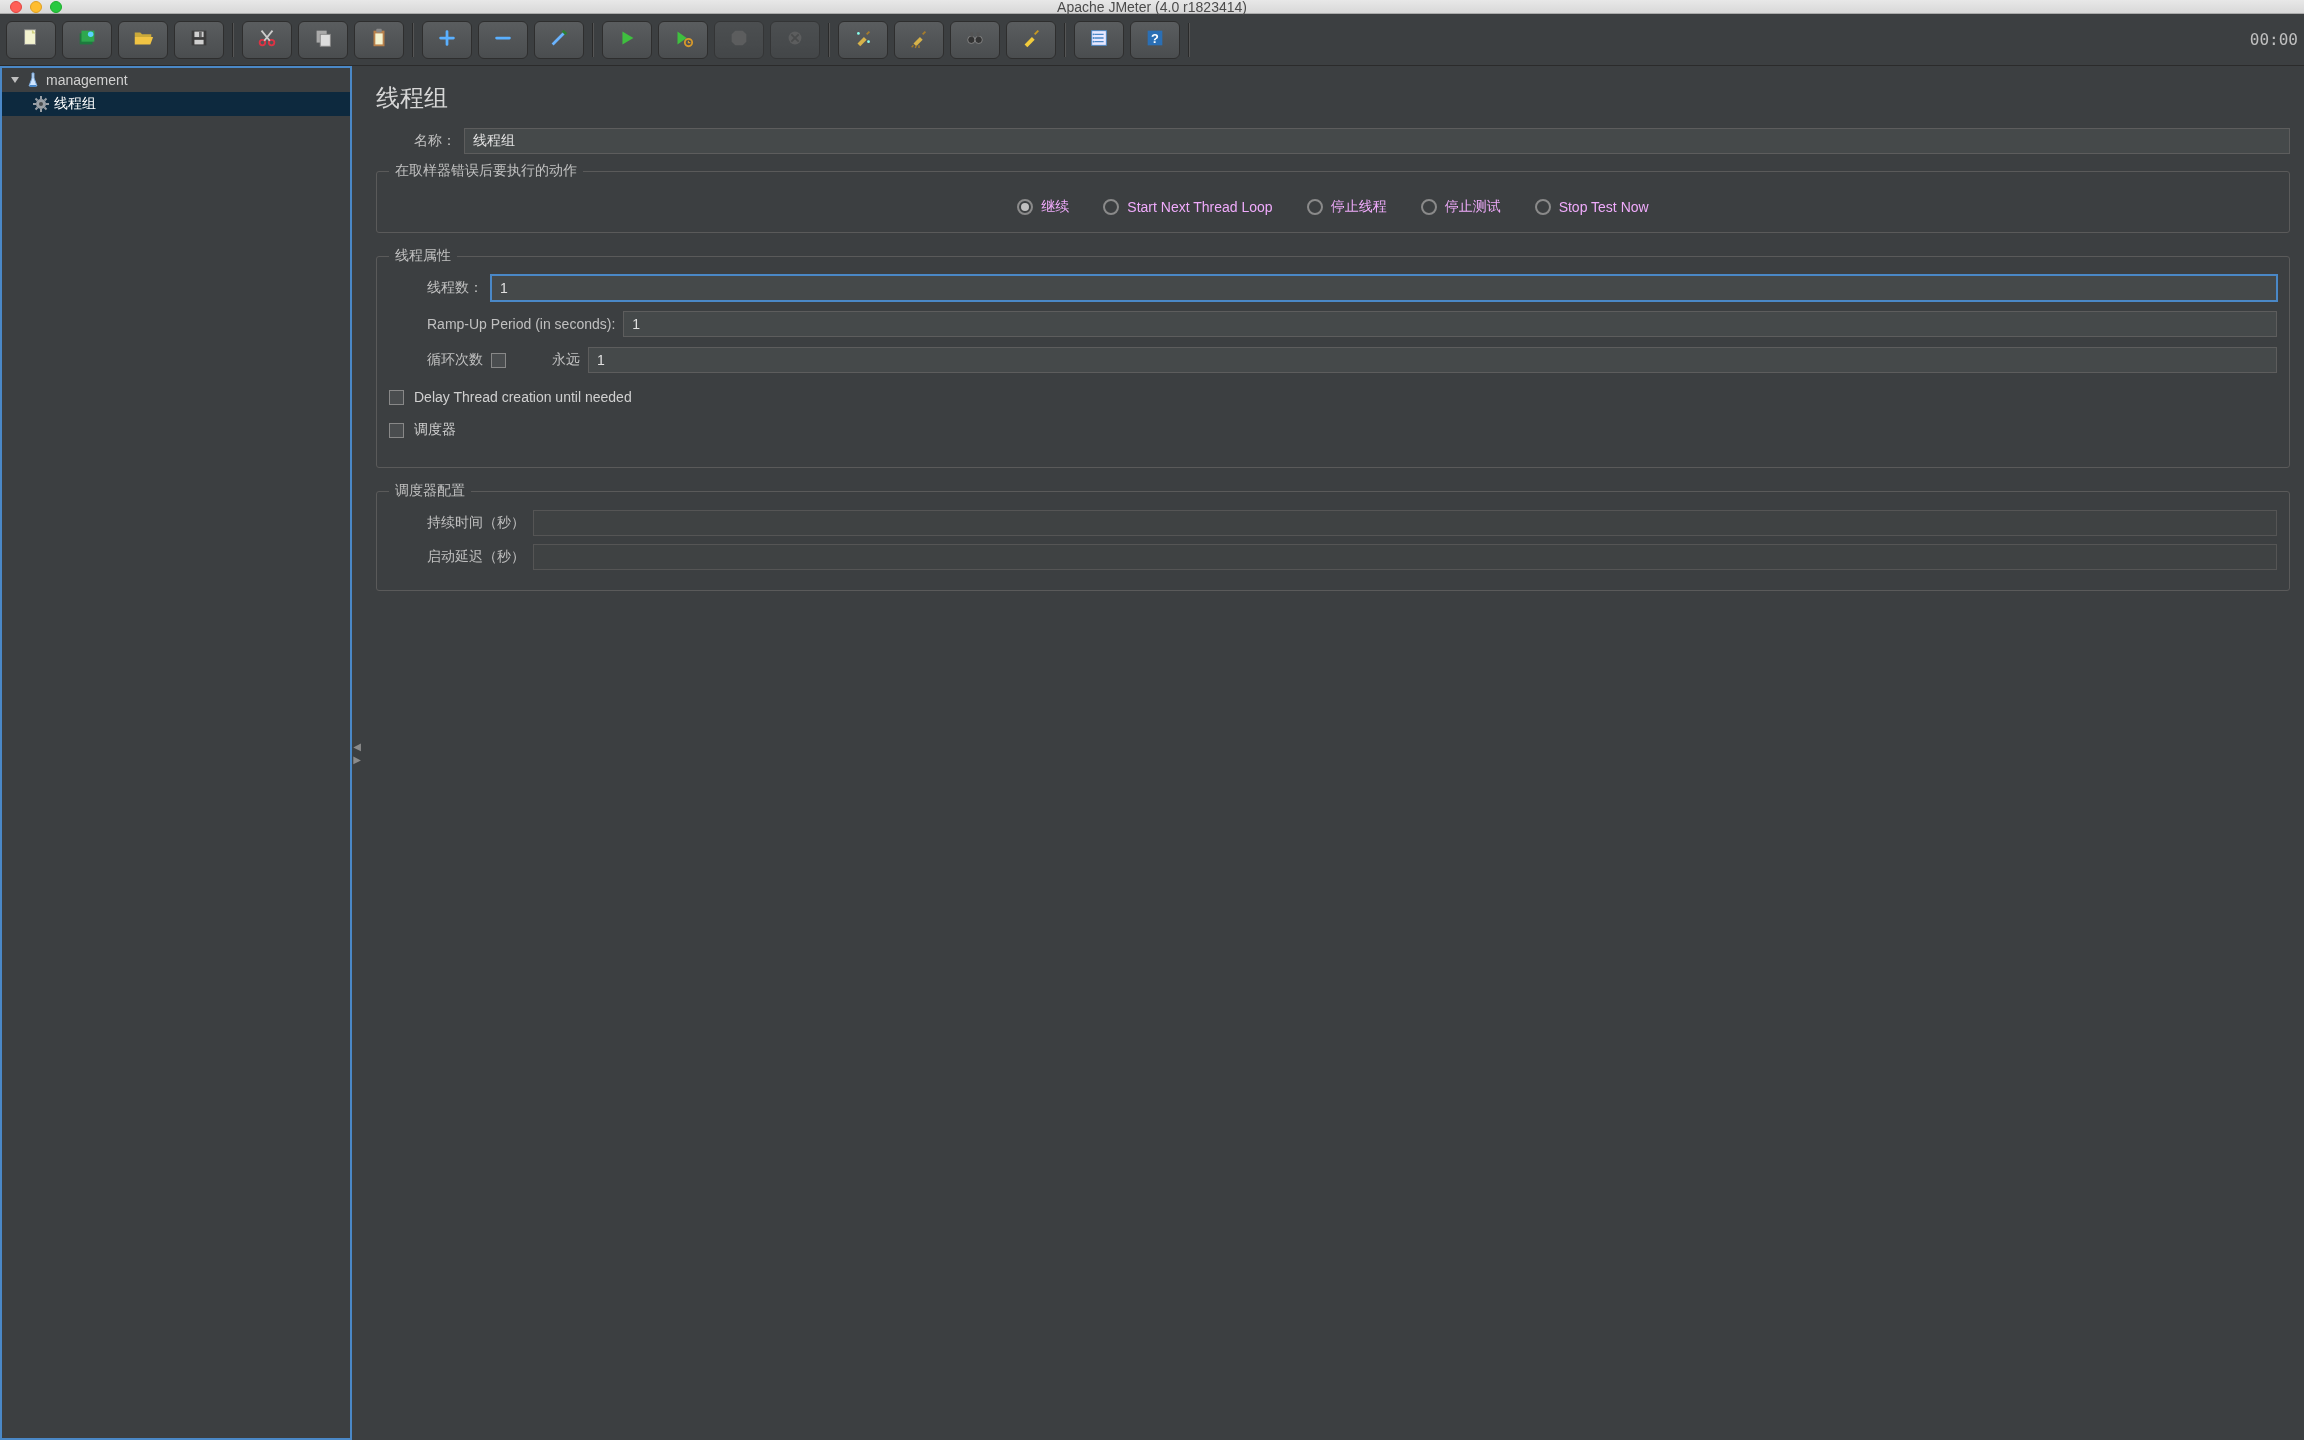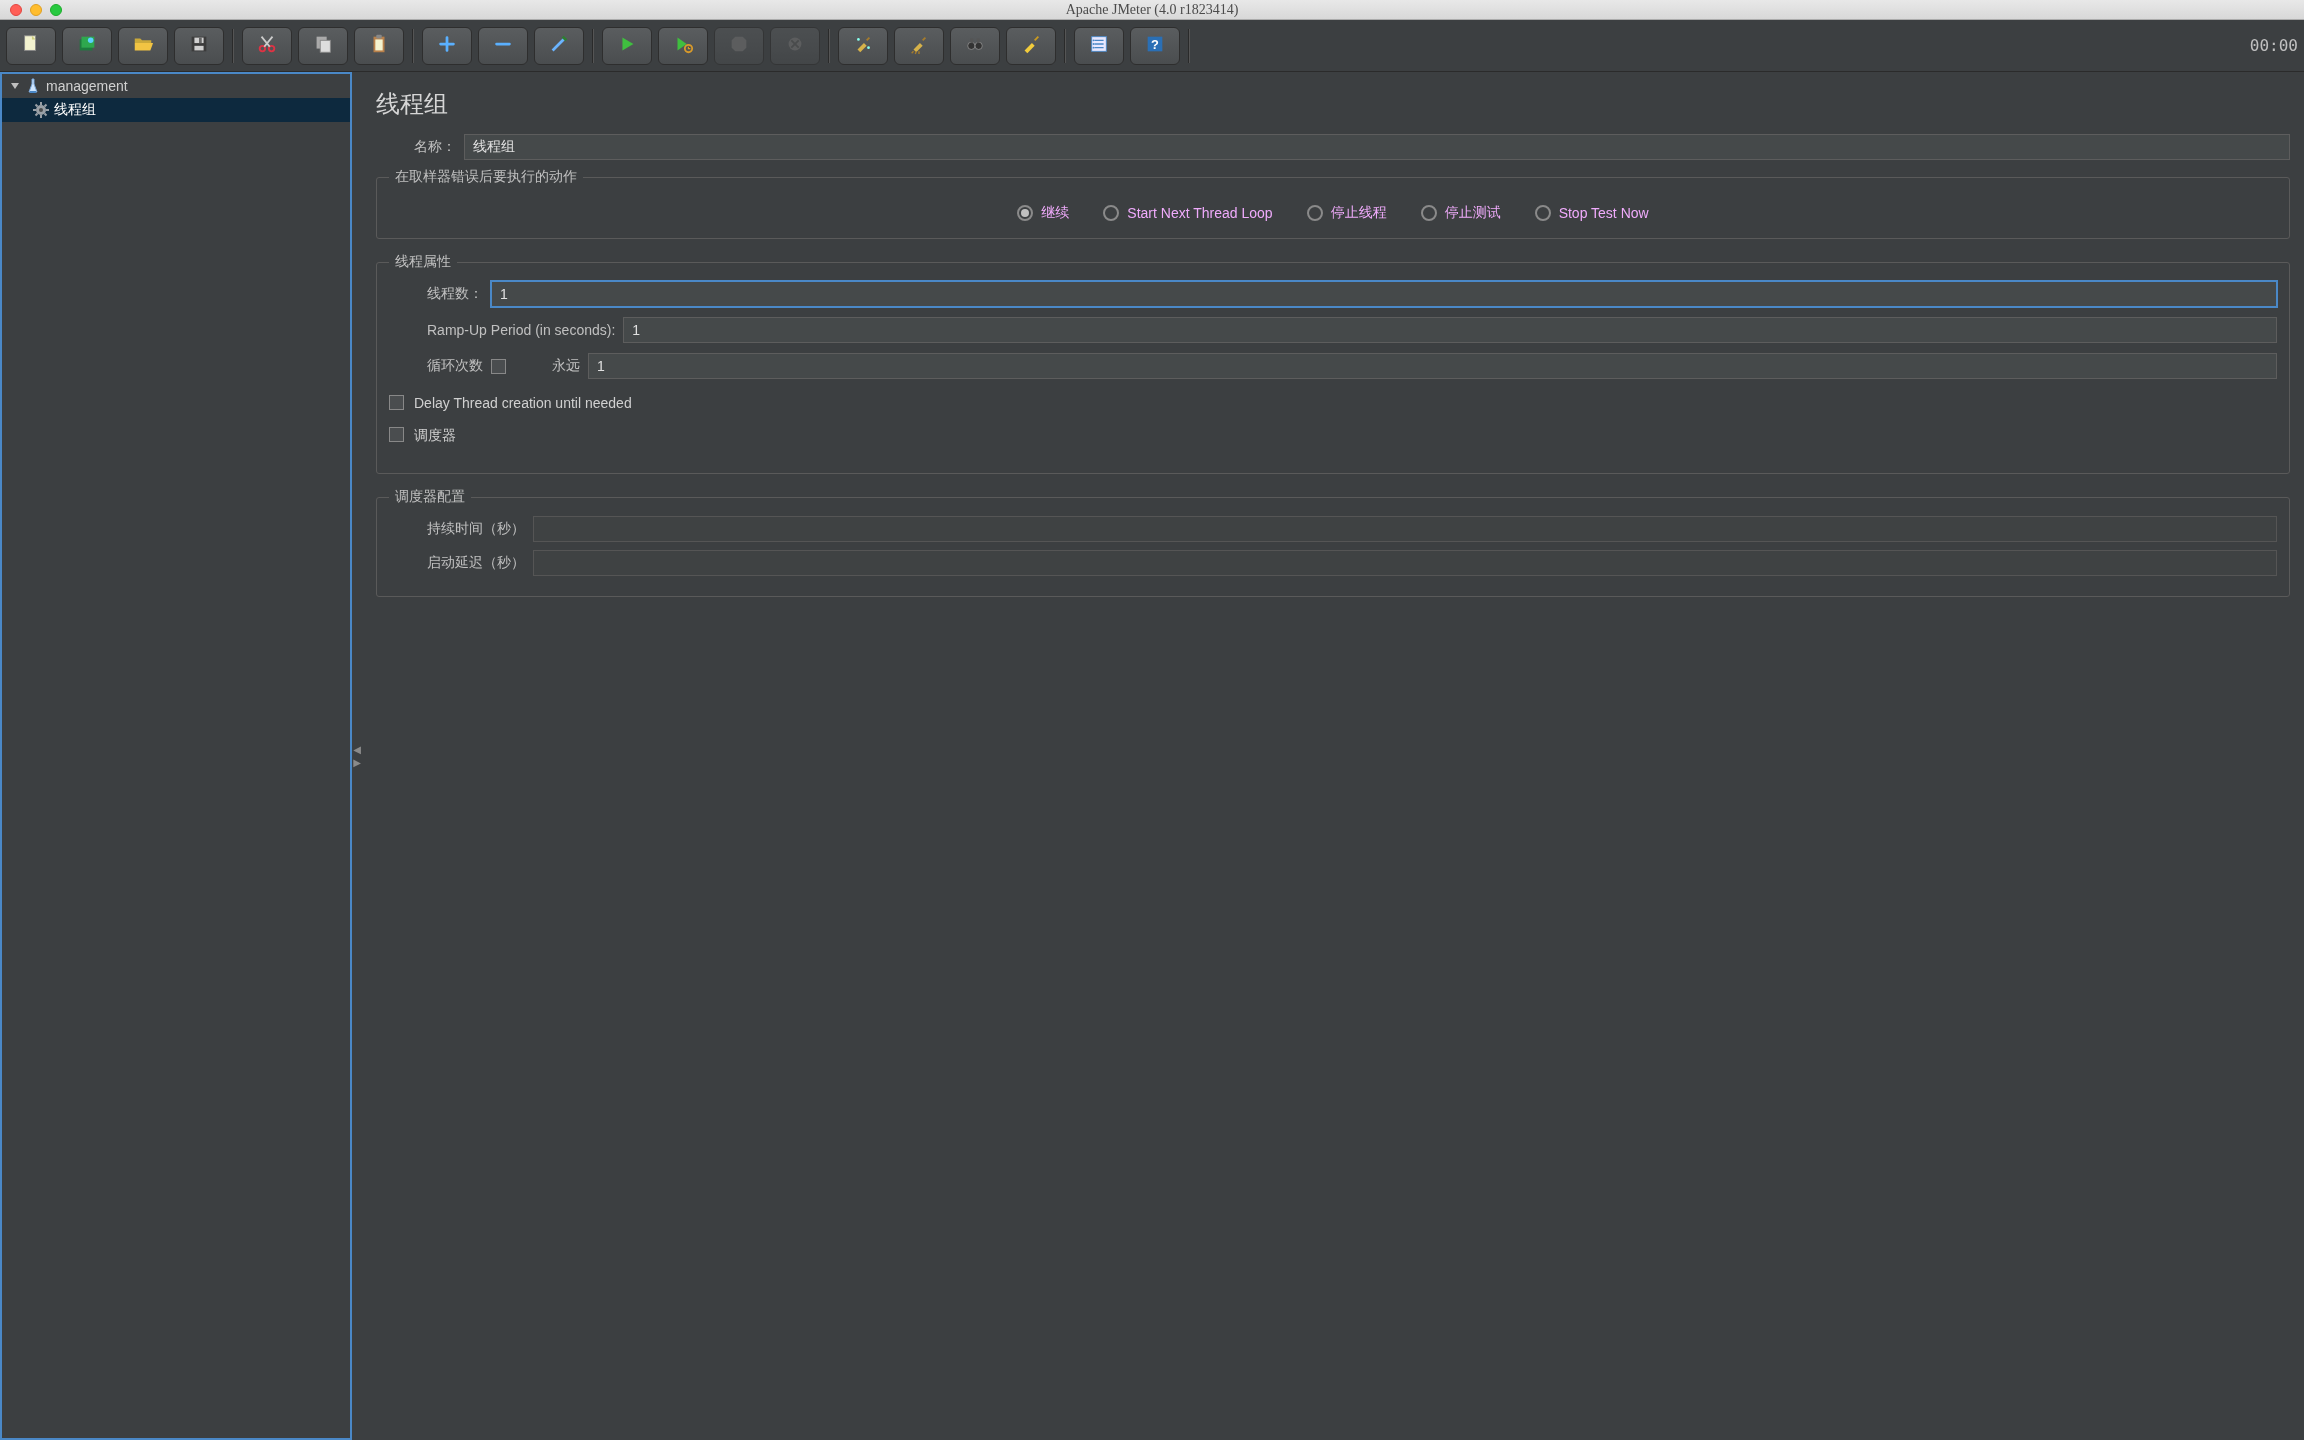--- a/index.html
+++ b/index.html
@@ -13,27 +13,26 @@
   .window {
     width: 2304px;
     height: 1440px;
     display: flex;
     flex-direction: column;
     background: #3c3f41;
     transform-origin: top left;
   }
   
   .titlebar {
-    height: 20px;
+    height: 14px;
     background: linear-gradient(#e8e8e8,#d8d8d8);
     display: flex;
     align-items: center;
     position: relative;
     border-bottom: 1px solid #ababab;
-    font-family: Liberation Serif, serif;
   }
   .traffic-lights {
     display: flex;
     gap: 8px;
     margin-left: 10px;
   }
   .traffic-light {
     width: 12px; height: 12px; border-radius: 50%;
   }
   .tl-red { background:#ff5f57; border:1px solid #e24640; }
@@ -209,21 +208,21 @@
   }
   .check {
     width: 15px; height: 15px;
     border: 1px solid #888;
     background: #4a4d4f;
     display: inline-flex; align-items: center; justify-content: center;
     cursor: pointer;
   }
   .check-row {
     display: flex;
-    align-items: flex-start;
+    align-items: center;
     gap: 10px;
     margin: 16px 0;
     color: #d0d0d0;
   }
   .row-group > .form-row { margin-bottom: 10px; }
 </style>
 </head>
 <body>
 
 <div class="window">

